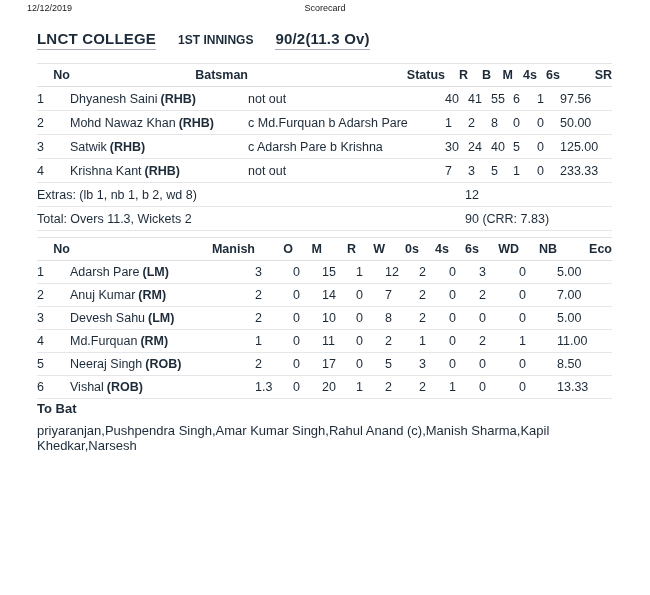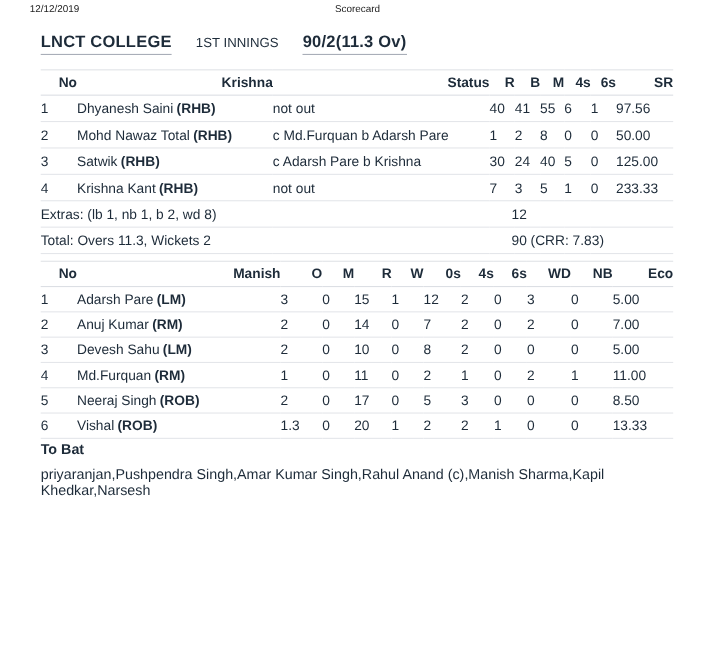--- a/index.html
+++ b/index.html
@@ -10,21 +10,21 @@
   }
   .print-header{
     position:relative;display:flex;align-items:flex-start;
     font-size:9px;color:#222;padding:3px 27px 0 27px;height:14px;
   }
   .print-title{position:absolute;left:0;right:0;top:3px;text-align:center;}
   .content{margin:13px 38px 0 37px;}
   .innings-header{display:flex;align-items:baseline;gap:22px;margin-bottom:13px;}
   .team,.score{font-size:15px;font-weight:700;letter-spacing:.2px;}
   .underlined{border-bottom:1px solid #a9aeb8;padding-bottom:2px;}
-  .innings{font-size:12px;font-weight:400;}
+  .innings{font-size:12px;font-weight:700;}
   table{width:100%;border-collapse:collapse;table-layout:fixed;font-size:12.5px;color:#1d2b39;}
   th{
     text-align:right;font-weight:700;height:22px;padding:0;
     border-top:1px solid #e0e3e7;border-bottom:1px solid #dcdfe4;vertical-align:middle;
   }
   td{height:23px;padding:0;border-bottom:1px solid #e4e6ea;vertical-align:middle;}
   .bowling td{height:22px;}
   .hand{font-weight:700;margin-left:3px;}
   .val-cell{padding-left:20px;}
   .bowling{margin-top:6px;}
@@ -59,21 +59,21 @@
         <col style="width:23px">
           <col style="width:23px">
           <col style="width:22px">
         <col style="width:24px">
           <col style="width:23px">
           <col>
       </colgroup>
       <thead>
         <tr>
           <th>No</th>
-          <th>Krishna</th>
+          <th>Batsman</th>
           <th>Status</th>
           <th>R</th>
           <th>B</th>
           <th>M</th>
           <th>4s</th>
           <th>6s</th>
           <th>SR</th>
         </tr>
       </thead>
       <tbody>
@@ -83,21 +83,21 @@
           <td>not out</td>
           <td>40</td>
           <td>41</td>
           <td>55</td>
           <td>6</td>
           <td>1</td>
           <td>97.56</td>
         </tr>
         <tr>
           <td>2</td>
-          <td><span>Mohd Nawaz Total</span><span class="hand">(RHB)</span></td>
+          <td><span>Mohd Nawaz Khan</span><span class="hand">(RHB)</span></td>
           <td>c Md.Furquan b Adarsh Pare</td>
           <td>1</td>
           <td>2</td>
           <td>8</td>
           <td>0</td>
           <td>0</td>
           <td>50.00</td>
         </tr>
         <tr>
           <td>3</td>

